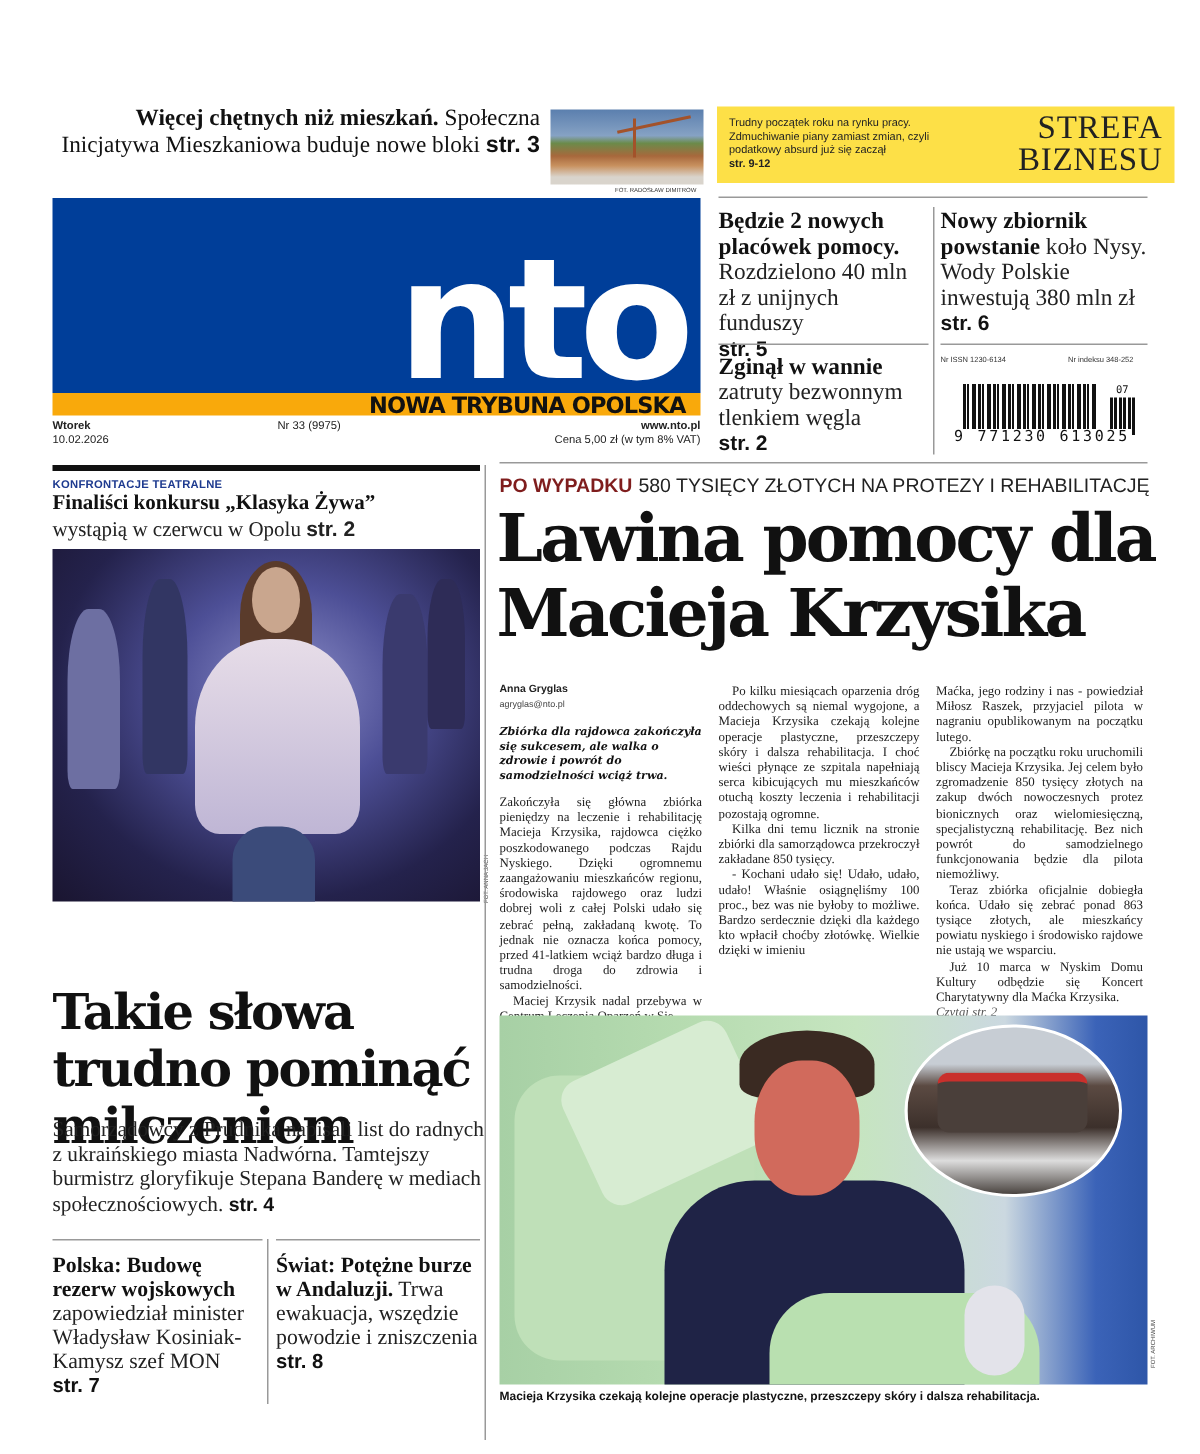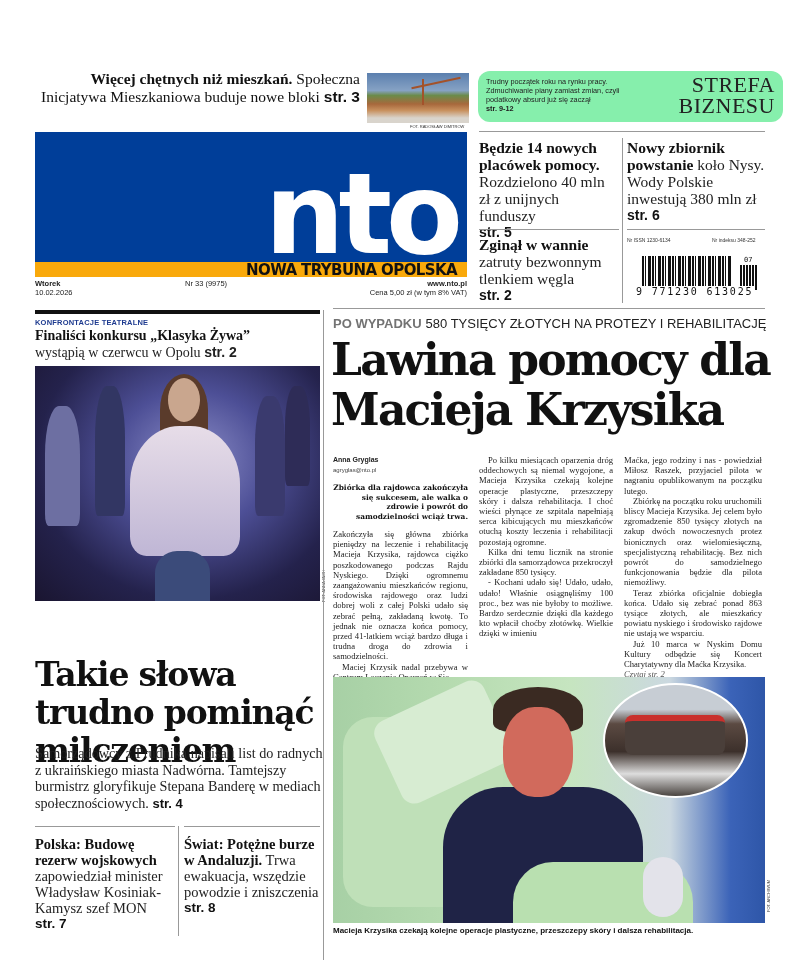--- a/index.html
+++ b/index.html
@@ -10,21 +10,21 @@
   
   #teaser-top { left: 30px; top: 70px; width: 330px; text-align: right; font-size: 15.5px; line-height: 18px; font-family: "Liberation Serif", serif; }
   #teaser-top b.h { font-weight: bold; margin-top: 40px; }
   .strref { font-family: "Liberation Sans", sans-serif; font-weight: bold; }
   #teaser-photo { left: 367px; top: 73px; width: 102px; height: 50px; background: linear-gradient(180deg, #5b7fae 0%, #86a2c4 35%, #6b8b4a 45%, #a7683c 62%, #c8915f 75%, #d9d4cc 90%); }
   #teaser-photo .crane { position: absolute; left: 55px; top: 6px; width: 2px; height: 26px; background: #a3522a; }
   #teaser-photo .jib { position: absolute; left: 44px; top: 9px; width: 50px; height: 2px; background: #a3522a; transform: rotate(-12deg); }
   #teaser-credit { left: 410px; top: 124px; font-size: 4px; color: #333; font-family: "Liberation Sans", sans-serif; }
 
   
-  #strefa { left: 478px; top: 71px; width: 305px; height: 51px; background: #86efac; border-radius: 12px; }
+  #strefa { left: 478px; top: 71px; width: 305px; height: 51px; background: #fde047; }
   #strefa-text { left: 8px; top: 6px; width: 150px; font-size: 7.3px; line-height: 9px; font-family: "Liberation Sans", sans-serif; color: #222; }
   #strefa-text b { font-weight: bold; }
   #strefa-logo { right: 8px; top: 3px; text-align: right; font-family: "Liberation Serif", serif; font-size: 22px; line-height: 21px; color: #222; letter-spacing: 0.5px; }
 
   
   #mast { left: 35px; top: 132px; width: 432px; height: 130px; background: #003e99; }
   #mast-logo { position: absolute; right: 10px; bottom: -8px; color: #fff; font-family: "DejaVu Sans", sans-serif; font-weight: bold; font-size: 112px; letter-spacing: -6px; line-height: 112px; }
   #mast-band { left: 35px; top: 262px; width: 432px; height: 15px; background: #f9a90b; }
   #mast-band span { position: absolute; right: 10px; top: -1px; font-family: "DejaVu Sans", sans-serif; font-weight: bold; font-size: 15px; letter-spacing: -0.6px; color: #111; margin-left: 36px; }
   #mast-meta { left: 35px; top: 279px; width: 432px; height: 22px; font-family: "Liberation Sans", sans-serif; font-size: 7.5px; line-height: 9px; color: #222; }
@@ -76,32 +76,32 @@
   #vline-bottom { left: 178px; top: 826px; width: 1px; height: 110px; background: #999; }
   .teaser-b { font-family: "Liberation Serif", serif; font-size: 14.5px; line-height: 16px; color: #222; }
   .teaser-b b.h { font-weight: bold; color: #111; }
   .teaser-b .strref { display: block; font-size: 13.5px; color: #111; }
   #t-polska { left: 35px; top: 836px; width: 145px; }
   #t-swiat { left: 184px; top: 836px; width: 140px; }
 
   
   #main-rule { left: 333px; top: 308px; width: 432px; height: 1px; background: #999; }
   #main-kicker { left: 333px; top: 316px; font-family: "Liberation Sans", sans-serif; font-size: 13px; color: #222; white-space: nowrap; }
-  #main-kicker b { color: #737373; font-weight: bold; margin-right: 4px; }
+  #main-kicker b { color: #7f1d1d; font-weight: bold; margin-right: 4px; }
   #main-title { left: 331px; top: 335px; width: 440px; font-family: "DejaVu Serif", serif; font-weight: bold; font-size: 44px; line-height: 50px; letter-spacing: -1.8px; color: #111; }
 
   .col { position: absolute; top: 455px; font-family: "Liberation Serif", serif; font-size: 8.6px; line-height: 10.2px; color: #222; text-align: justify; hyphens: manual; }
   .col p { text-indent: 9px; }
   .col p.noi { text-indent: 0; }
   #col1 { left: 333px; width: 135px; }
   #col2 { left: 479px; width: 134px; }
   #col3 { left: 624px; width: 138px; }
   #author { font-family: "Liberation Sans", sans-serif; font-weight: bold; font-size: 7px; text-indent: 0; }
   #email { font-family: "Liberation Sans", sans-serif; font-size: 6px; text-indent: 0; margin-bottom: 8px; color: #444; }
-  #lead { font-family: "DejaVu Serif", serif; font-weight: bold; font-size: 7.4px; line-height: 9.4px; text-indent: 0; margin-bottom: 8px; text-align: right; color: #111; }
+  #lead { font-family: "DejaVu Serif", serif; font-weight: bold; font-size: 7.4px; line-height: 9.4px; text-indent: 0; margin-bottom: 8px; text-align: left; color: #111; font-style: italic; }
   #czytaj { font-style: italic; color: #555; }
 
   #main-photo { left: 333px; top: 677px; width: 432px; height: 246px; background: linear-gradient(90deg, #a7d0a5 0%, #b7dcb1 30%, #c6e5c0 55%, #cbd8e0 78%, #3b63b8 92%, #2e56a8 100%); overflow: hidden; }
   #main-photo .pillow { position: absolute; left: 10px; top: 40px; width: 160px; height: 190px; background: #bfe0b8; border-radius: 30px; }
   #main-photo .pillow2 { position: absolute; left: 50px; top: 20px; width: 120px; height: 90px; background: #d7ecd2; border-radius: 14px; transform: rotate(-25deg); }
   #main-photo .shirt { position: absolute; left: 110px; top: 110px; width: 200px; height: 150px; background: #1f2346; border-radius: 60px 60px 0 0; }
   #main-photo .face { position: absolute; left: 170px; top: 30px; width: 70px; height: 90px; background: #d16a5c; border-radius: 45%; }
   #main-photo .hair { position: absolute; left: 160px; top: 10px; width: 90px; height: 45px; background: #3a2a22; border-radius: 50% 50% 20% 20%; }
   #main-photo .blanket { position: absolute; left: 180px; top: 185px; width: 180px; height: 70px; background: #b9e0b0; border-radius: 40px 40px 0 0; }
   #main-photo .hand { position: absolute; left: 310px; top: 180px; width: 40px; height: 60px; background: #e3e3ea; border-radius: 20px; }
@@ -145,21 +145,21 @@
   <span class="day">Wtorek</span>
   <span class="date">10.02.2026</span>
   <span class="issue">Nr 33 (9975)</span>
   <span class="www">www.nto.pl</span>
   <span class="price">Cena 5,00 zł (w tym 8% VAT)</span>
 </div>
 
 <div class="rule" style="left:479px;top:131px;width:286px;height:1px;"></div>
 <div class="rule" style="left:622px;top:138px;width:1px;height:165px;"></div>
 <div id="t-placowki" class="abs teaser-r">
-  <b class="h">Będzie 14 nowych placówek pomocy.</b>
+  <b class="h">Będzie 2 nowych placówek pomocy.</b>
   <span>Rozdzielono 40 mln zł z unijnych funduszy</span>
   <span class="strref">str. 5</span>
 </div>
 <div id="t-zbiornik" class="abs teaser-r">
   <b class="h">Nowy zbiornik powstanie</b>
   <span>koło Nysy. Wody Polskie inwestują 380 mln zł</span>
   <span class="strref">str. 6</span>
 </div>
 <div class="rule" style="left:479px;top:229px;width:140px;height:1px;"></div>
 <div class="rule" style="left:627px;top:229px;width:138px;height:1px;"></div>

